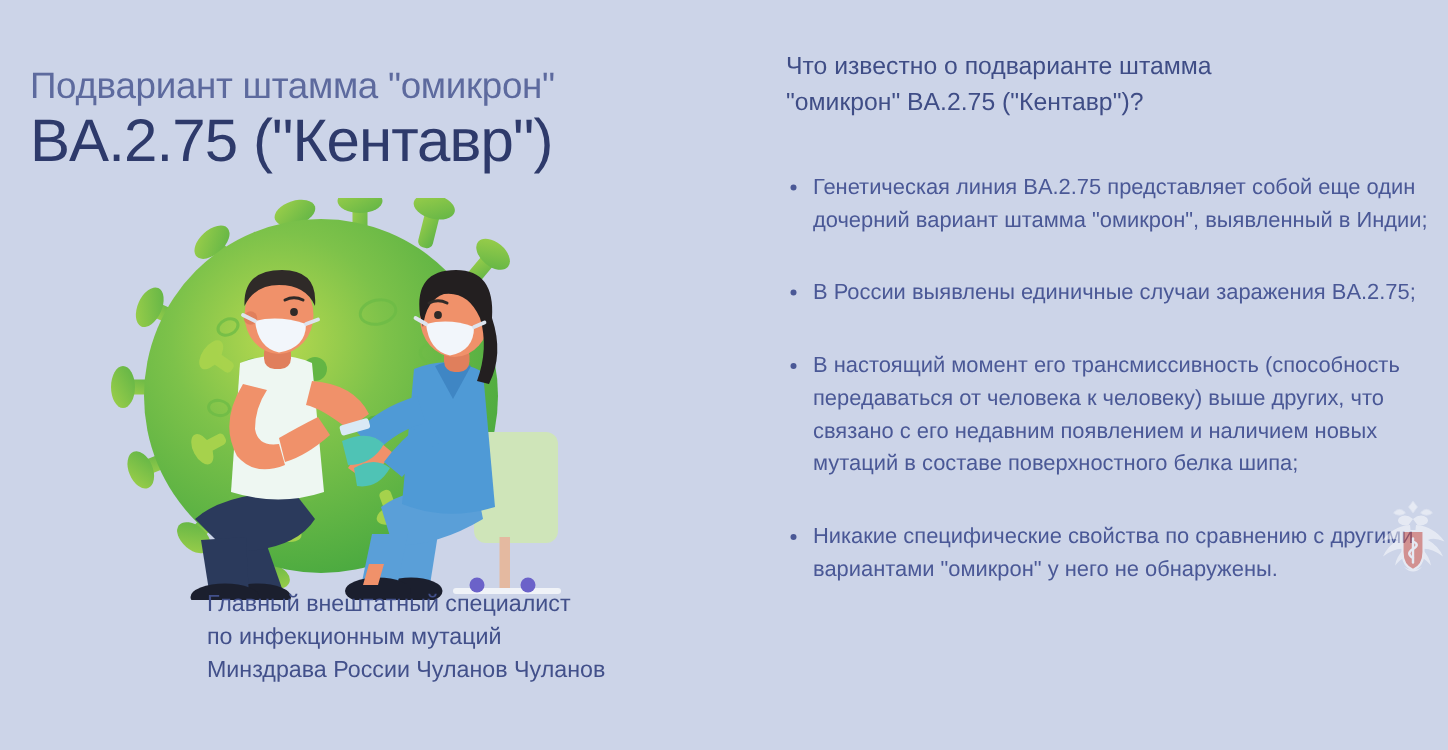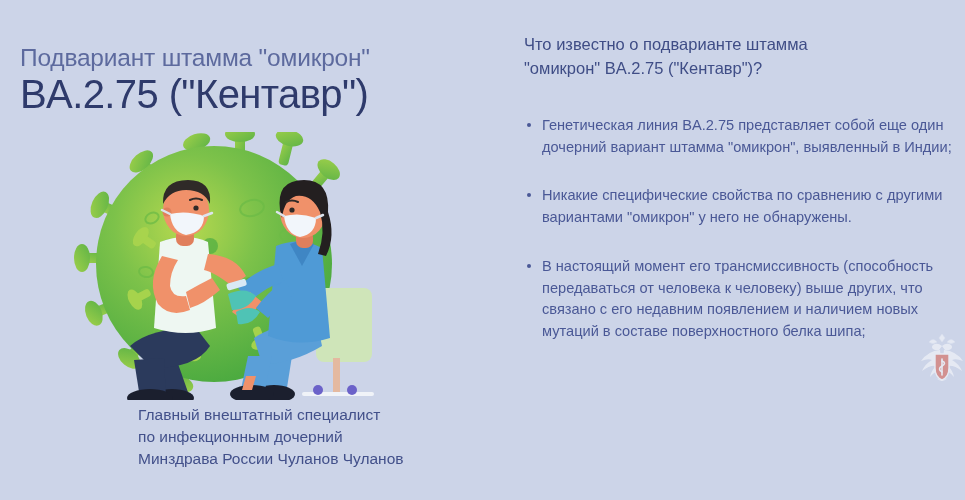--- a/index.html
+++ b/index.html
@@ -65,21 +65,21 @@
   .illustration svg {
     display: block;
     width: 492px;
     height: 268px;
   }
 
   
   .caption {
     position: absolute;
     left: 138px;
-    top: 404px;
+    top: 392px;
     width: 340px;
     font-size: 15.5px;
     line-height: 1.42;
     color: #42508a;
   }
   .caption-line { display: block; white-space: nowrap; }
 
   
   .right-panel {
     position: absolute;
@@ -334,45 +334,49 @@
           <path d="M286 70 Q292 67 298 70" stroke="#2f2a28" stroke-width="2" fill="none" stroke-linecap="round"></path>
 
           <path d="M284 84 Q300 80 316 86 Q316 102 300 105 Q286 102 284 84 Z" fill="#f2f6fb"></path>
           <path d="M284 84 L277 80 M316 86 L323 83" stroke="#dde4ee" stroke-width="2.5" stroke-linecap="round"></path>
         </g>
       </svg>
     </div>
 
     <div class="caption">
       <span class="caption-line">Главный внештатный специалист</span>
-      <span class="caption-line">по инфекционным дочерний</span>
+      <span class="caption-line">по инфекционным мутаций</span>
       <span class="caption-line">Минздрава России Чуланов Чуланов</span>
     </div>
   </div>
 
   <div class="right-panel">
 
     <div class="right-heading">
       <span>Что известно о подварианте штамма</span>
       <span>"омикрон" BA.2.75 ("Кентавр")?</span>
     </div>
 
     <div class="bullet-list">
       <div class="bullet-item">
         <span class="bullet-dot"></span>
         <span class="bullet-text">Генетическая линия BA.2.75 представляет собой еще один дочерний вариант штамма "омикрон", выявленный в Индии;</span>
       </div>
       <div class="bullet-item">
         <span class="bullet-dot"></span>
-        <span class="bullet-text">Никакие специфические свойства по сравнению с другими вариантами "омикрон" у него не обнаружены.</span>
+        <span class="bullet-text">В России выявлены единичные случаи заражения BA.2.75;</span>
       </div>
       <div class="bullet-item">
         <span class="bullet-dot"></span>
         <span class="bullet-text">В настоящий момент его трансмиссивность (способность передаваться от человека к человеку) выше других, что связано с его недавним появлением и наличием новых мутаций в составе поверхностного белка шипа;</span>
       </div>
+      <div class="bullet-item">
+        <span class="bullet-dot"></span>
+        <span class="bullet-text">Никакие специфические свойства по сравнению с другими вариантами "омикрон" у него не обнаружены.</span>
+      </div>
     </div>
 
     <div class="emblem">
       <svg viewBox="0 0 56 62" xmlns="http://www.w3.org/2000/svg">
 
         <g fill="#ffffff" stroke="#e6ebf5" stroke-width="0.6">
           <path d="M28 2 l3 4 -3 4 -3 -4 z"></path>
           <path d="M15 10 q4 -5 8 0 q-4 3 -8 0 z"></path>
           <path d="M33 10 q4 -5 8 0 q-4 3 -8 0 z"></path>
         </g>

